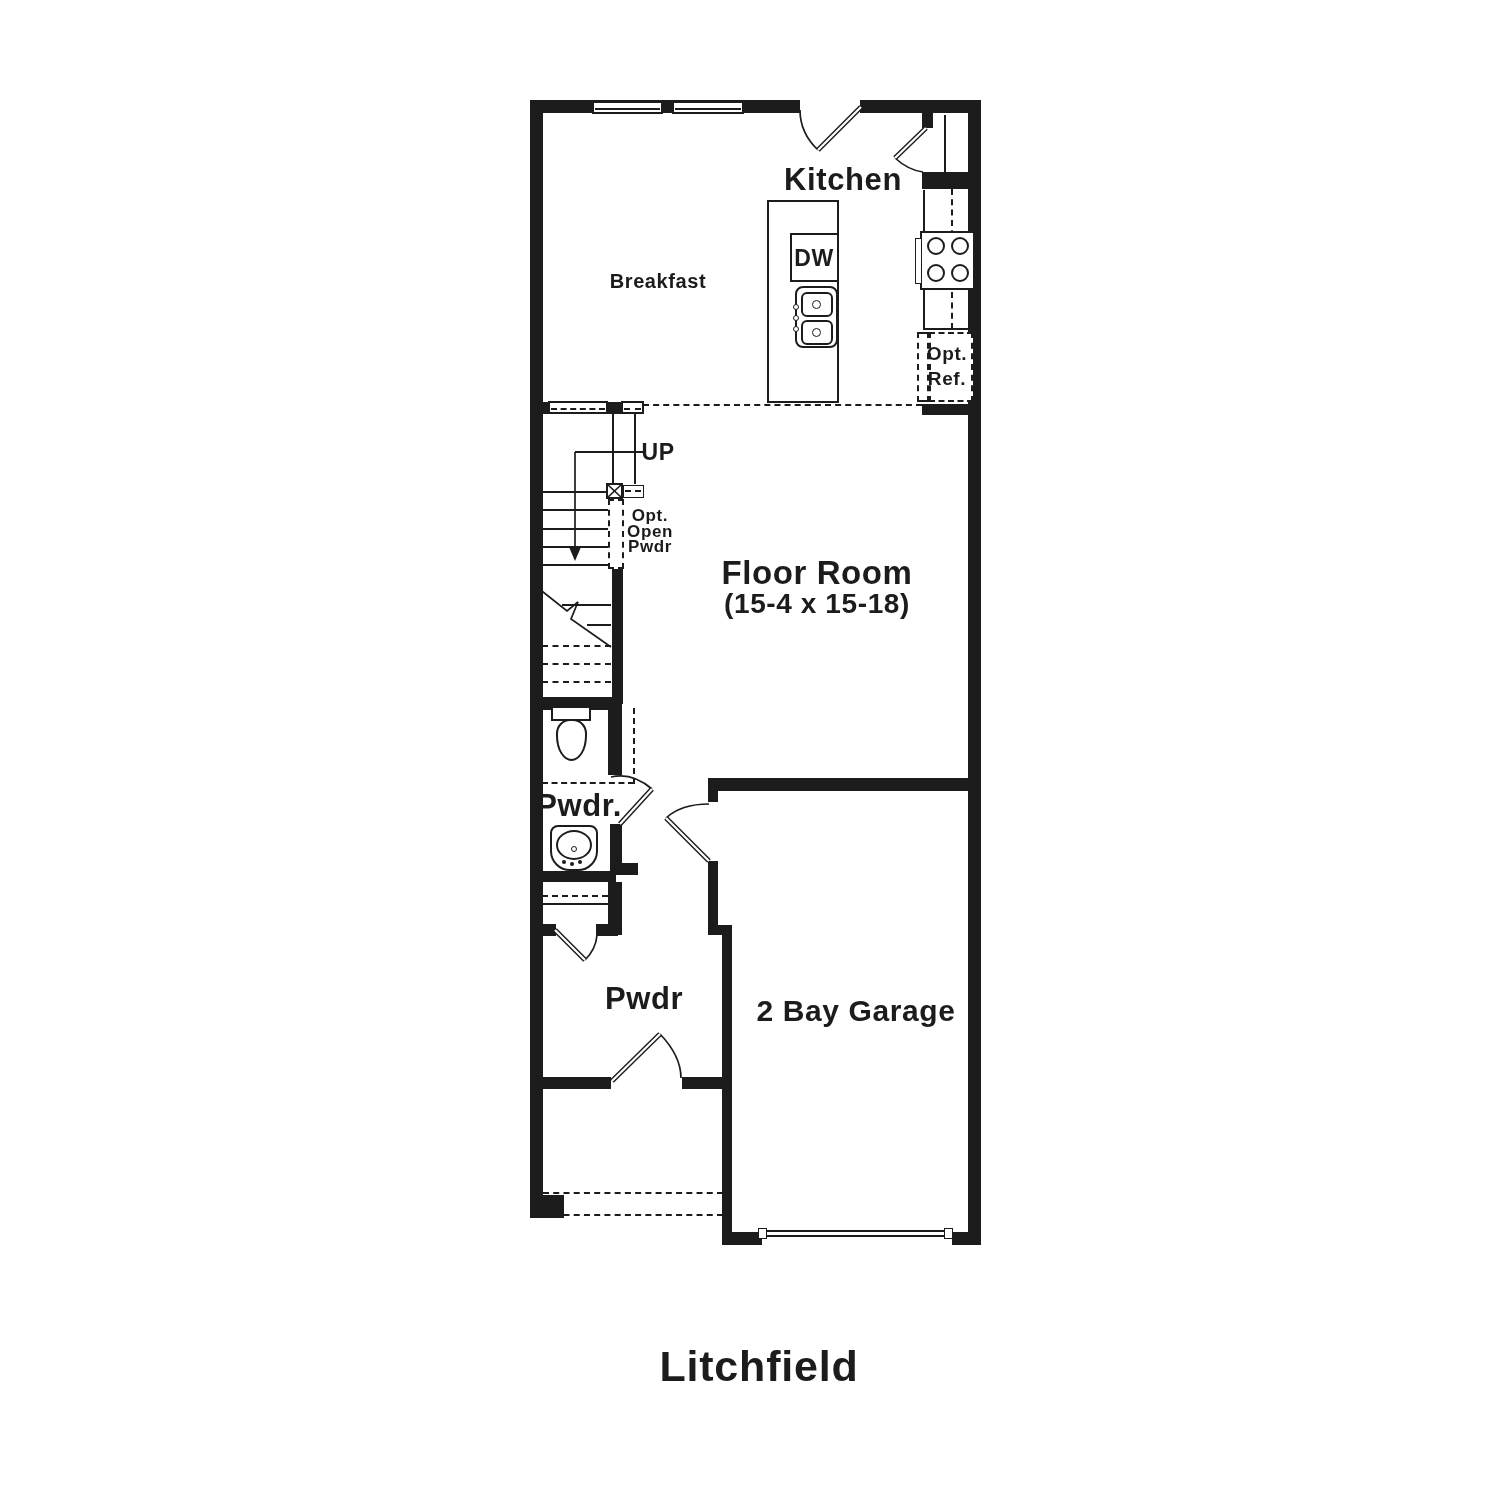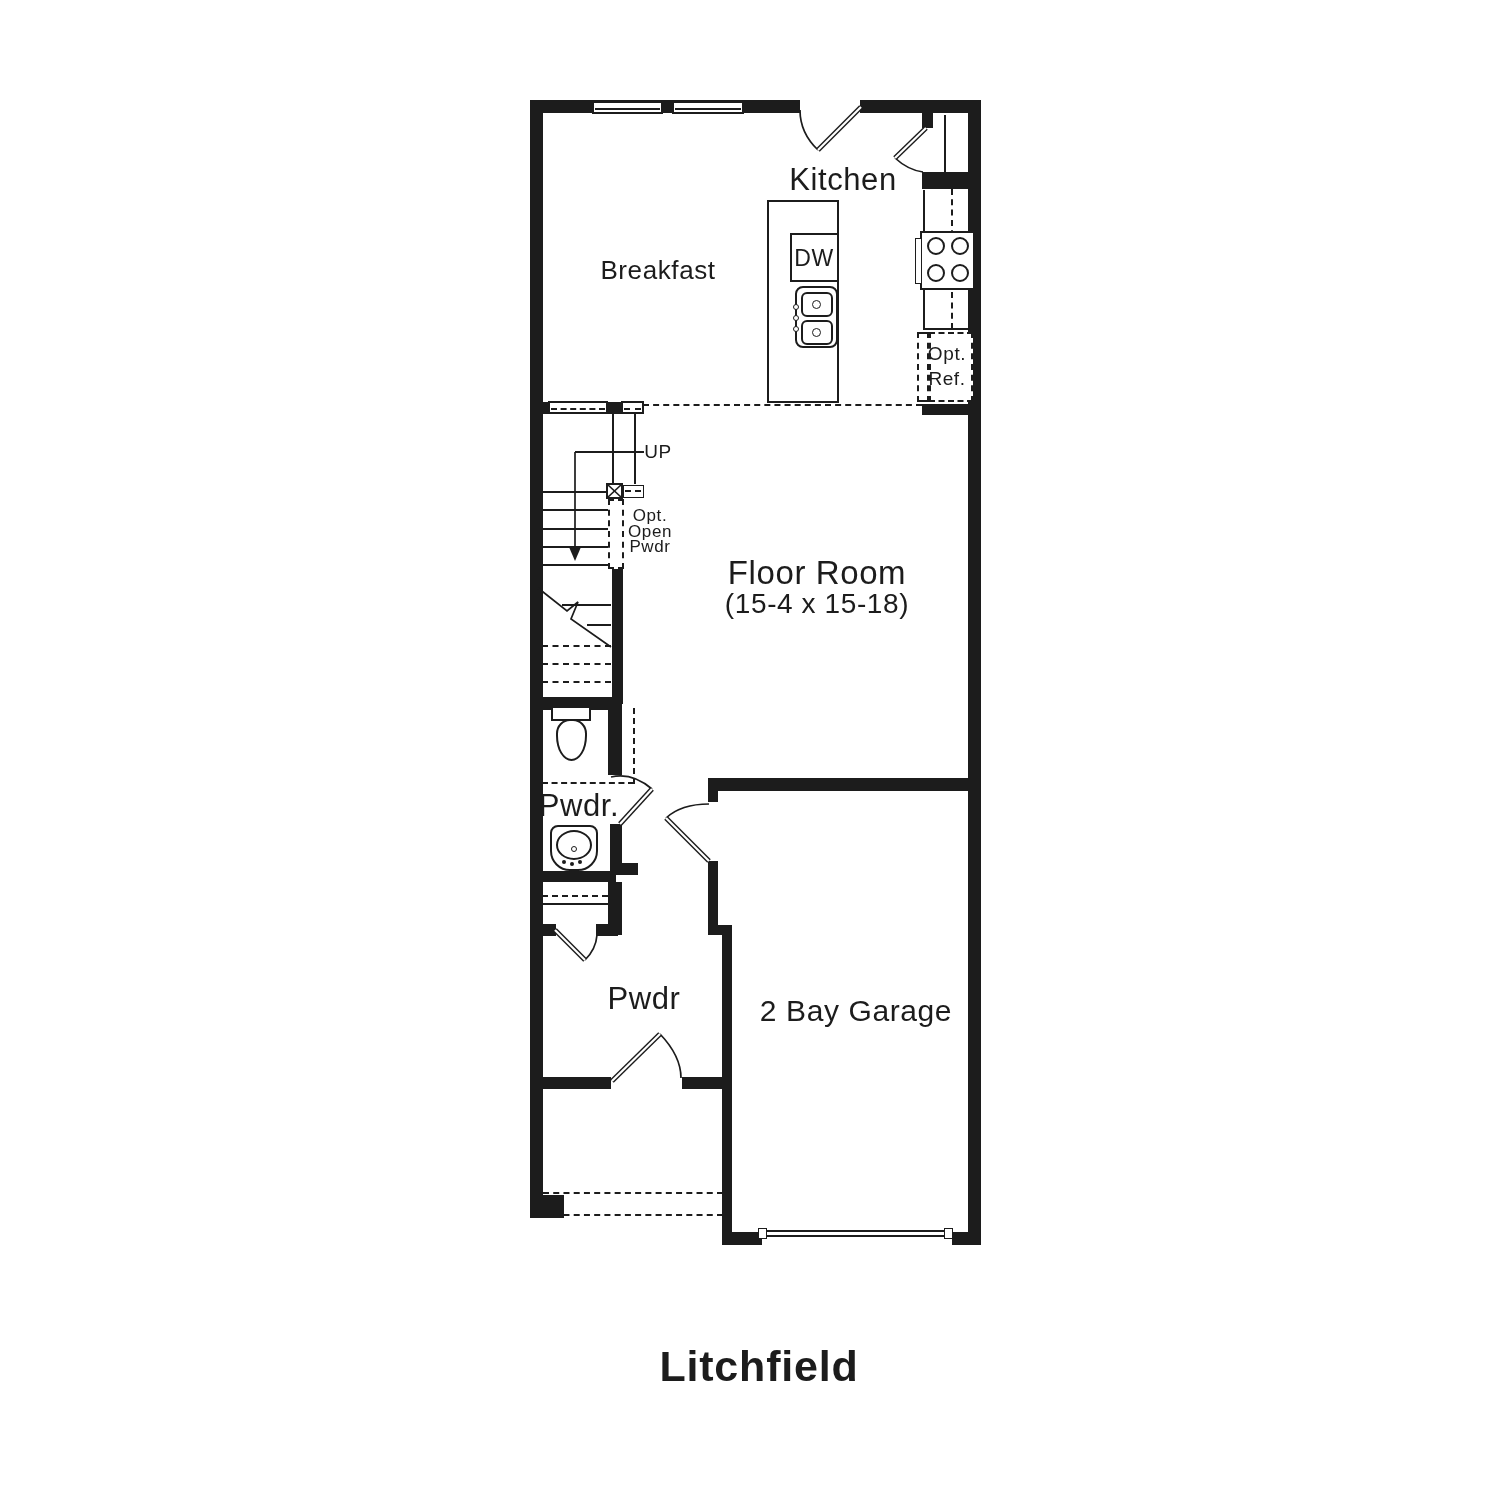--- a/index.html
+++ b/index.html
@@ -9,21 +9,21 @@
   .tline{position:absolute;background:#1c1c1c;}
   .dash-h{position:absolute;height:0;border-top:2px dashed #1c1c1c;}
   .dash-v{position:absolute;width:0;border-left:2px dashed #1c1c1c;}
   .dashbox{position:absolute;border:2px dashed #1c1c1c;background:#ffffff;}
   .box{position:absolute;border:2px solid #1c1c1c;background:#ffffff;box-sizing:border-box;}
   .window{position:absolute;border:2px solid #1c1c1c;background:#ffffff;box-sizing:border-box;}
   .window .mid{position:absolute;left:1px;right:1px;top:50%;border-top:2px solid #1c1c1c;}
   .window.dashmid .mid{border-top:2px dashed #1c1c1c;}
   .circle{position:absolute;border:2px solid #1c1c1c;border-radius:50%;background:#fff;box-sizing:border-box;}
   .dot{position:absolute;background:#1c1c1c;border-radius:50%;}
-  .label{position:absolute;transform:translate(-50%,-50%);font-weight:400;white-space:nowrap;
+  .label{position:absolute;transform:translate(-50%,-50%);font-weight:700;white-space:nowrap;
          letter-spacing:0.6px;line-height:1.05;}
   .label.center{text-align:center;}
   svg.overlay{position:absolute;left:0;top:0;pointer-events:none;}
   .leaf-b{stroke:#1c1c1c;stroke-width:5;fill:none;}
   .leaf-w{stroke:#ffffff;stroke-width:2.2;fill:none;}
   .arc{stroke:#1c1c1c;stroke-width:1.7;fill:none;}
   .thin{stroke:#1c1c1c;stroke-width:1.7;fill:none;}
   #title-block{position:absolute;left:0;width:1500px;top:1338px;text-align:center;
                font-weight:700;font-size:43px;letter-spacing:0.8px;line-height:56px;padding-left:9px;}
 </style>
@@ -119,21 +119,21 @@
   <div class="tline" style="left:612px;top:414px;width:2px;height:70px;"></div>
   <div class="tline" style="left:634px;top:414px;width:2px;height:70px;"></div>
   <div class="tline" style="left:542px;top:491px;width:69px;height:2px;"></div>
   <div class="tline" style="left:542px;top:509px;width:69px;height:2px;"></div>
   <div class="tline" style="left:542px;top:528px;width:69px;height:2px;"></div>
   <div class="tline" style="left:542px;top:546px;width:69px;height:2px;"></div>
   <div class="tline" style="left:542px;top:564px;width:69px;height:2px;"></div>
   <div class="tline" style="left:562px;top:604px;width:49px;height:2px;"></div>
   <div class="tline" style="left:587px;top:624px;width:24px;height:2px;"></div>
   <div class="tline" style="left:575px;top:451px;width:69px;height:2px;"></div>
-  <span class="label" style="left:658px;top:452px;font-size:19px;">UP</span>
+  <span class="label" style="left:658px;top:452px;font-size:23px;">UP</span>
 
   <div class="box" style="left:606px;top:483px;width:17px;height:16px;"></div>
   <div class="box" style="left:623px;top:485px;width:21px;height:13px;border-width:1.5px;">
     <div class="dash-h" style="left:1px;right:1px;top:4px;width:16px;"></div>
   </div>
   <div class="dashbox" style="left:608px;top:499px;width:12px;height:66px;"></div>
   <div class="label center" style="left:650px;top:531px;font-size:17px;line-height:15.5px;">
     <div>Opt.</div>
     <div>Open</div>
     <div>Pwdr</div>
@@ -192,21 +192,21 @@
     <g>
       <path class="thin" d="M538,588 L567,611 L578,602 L571,619 L611,647"></path>
     </g>
     <g>
       <line class="thin" x1="575" y1="452" x2="575" y2="549"></line>
       <polygon points="575,561 569,547 581,547" fill="#1c1c1c"></polygon>
     </g>
   </svg>
 
   <span class="label" style="left:843px;top:180px;font-size:31px;">Kitchen</span>
-  <span class="label" style="left:658px;top:271px;font-size:26px;">Breakfast</span>
+  <span class="label" style="left:658px;top:281px;font-size:20px;">Breakfast</span>
   <span class="label" style="left:817px;top:573px;font-size:33px;">Floor Room</span>
   <span class="label" style="left:817px;top:604px;font-size:28px;">(15-4 x 15-18)</span>
   <span class="label" style="left:579px;top:806px;font-size:31px;">Pwdr.</span>
   <span class="label" style="left:644px;top:999px;font-size:31px;">Pwdr</span>
   <span class="label" style="left:856px;top:1011px;font-size:30px;">2 Bay Garage</span>
 
   <div id="title-block">
     <div>Litchfield</div>
   </div>
 

